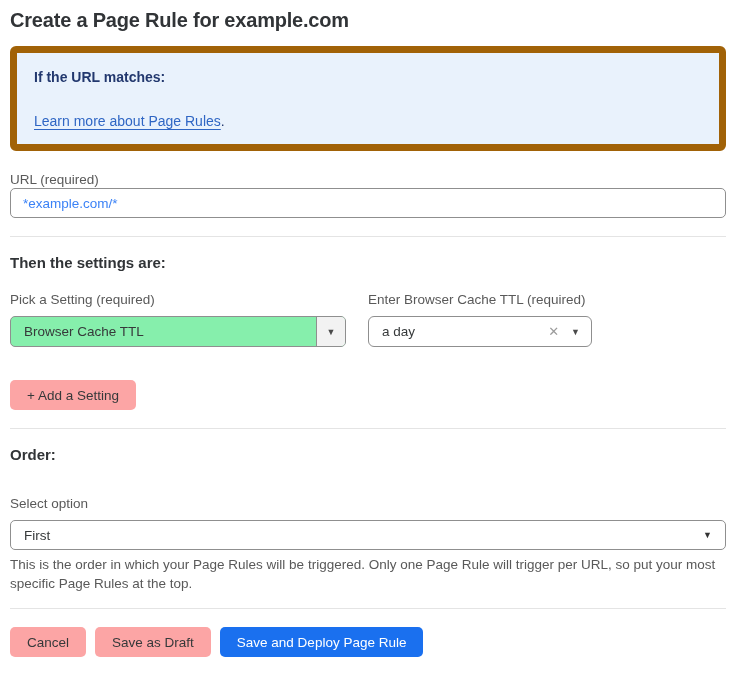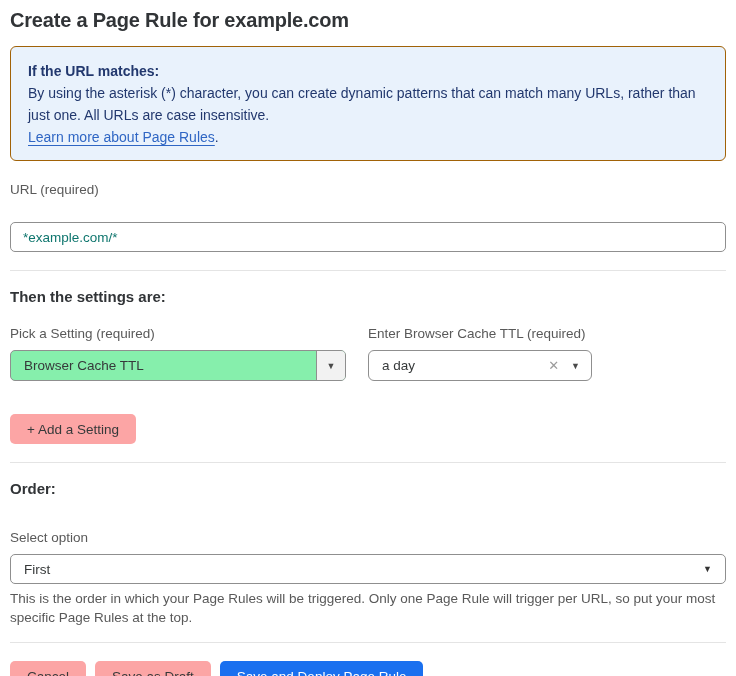--- a/index.html
+++ b/index.html
@@ -13,47 +13,47 @@
   .page { padding: 7px 10px 0 10px; }
 
   h1.page-title {
     font-size: 20px; font-weight: 700; color: #313437;
     letter-spacing: -0.2px; line-height: 26px;
   }
 
   .info-box {
     margin-top: 13px;
     background: #e9f2fc;
-    border: 1px solid #a16207;
+    border: 7px solid #a16207;
     border-radius: 6px;
     padding: 13px 17px 12px 17px;
     color: #22386e;
     font-size: 14px;
     line-height: 22px;
   }
   .info-box .info-heading { font-weight: 700; }
   .info-box a.info-link {
     color: #2f66c4; text-decoration: underline; cursor: pointer;
     text-underline-offset: 3px;
     text-align: center;
   }
 
   .field-label {
     display: block;
     font-size: 13.5px; color: #595959; line-height: 16px;
   }
   .url-label { margin-top: 21px; }
 
   .text-input {
-    margin-top: 24px;
+    margin-top: 0;
     width: 716px; height: 30px;
     border: 1px solid #8f8f8f; border-radius: 5px;
     padding: 0 12px;
     font-family: "Liberation Sans", "DejaVu Sans", sans-serif;
-    font-size: 13.5px; color: #0f766e;
+    font-size: 13.5px; color: #3b82f6;
     background: #ffffff;
     outline: none;
   }
   .helper-text {
     margin-top: 7px;
     font-size: 13.5px; color: #595959; line-height: 17px;
   }
 
   .divider { border: none; border-top: 1px solid #e4e4e4; margin-top: 18px; }
 
@@ -122,21 +122,21 @@
 </head>
 <body>
 
 <div class="page">
 
   <h1 class="page-title">Create a Page Rule for example.com</h1>
 
   <div class="info-box">
     <div class="info-heading">If the URL matches:</div>
     <div>
-      <span>By using the asterisk (*) character, you can create dynamic patterns that can match many URLs, rather than just one. All URLs are case insensitive.</span><br>
+      <br>
       <a class="info-link">Learn more about Page Rules</a><span>.</span>
     </div>
   </div>
 
   <label class="field-label url-label">URL (required)</label>
   <input class="text-input" type="text" value="*example.com/*" style="">
 
   <hr class="divider">
 
   <h2 class="section-heading">Then the settings are:</h2>

